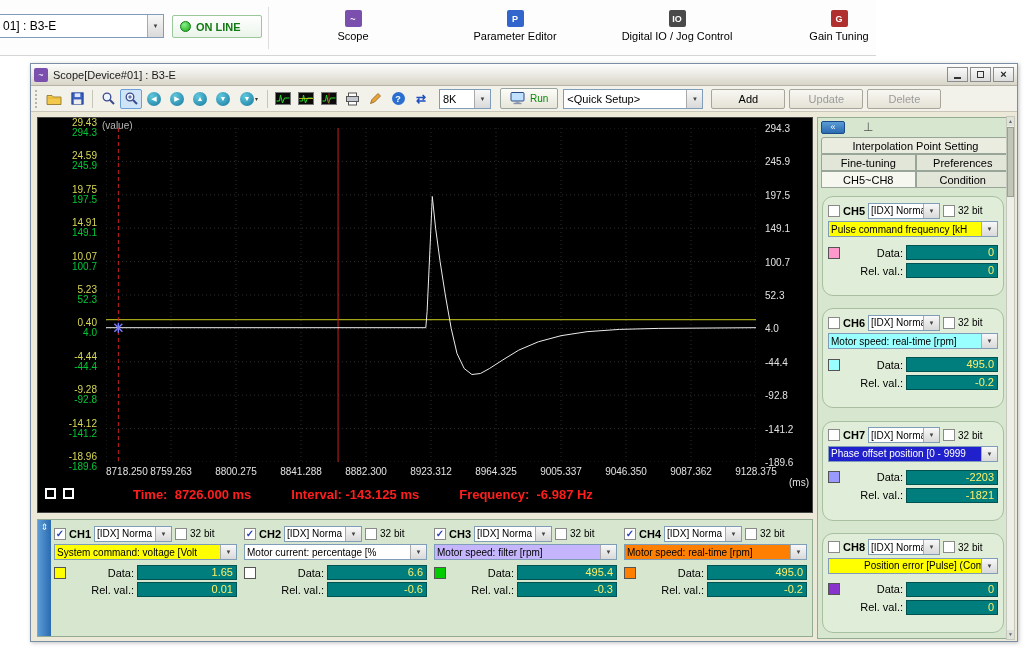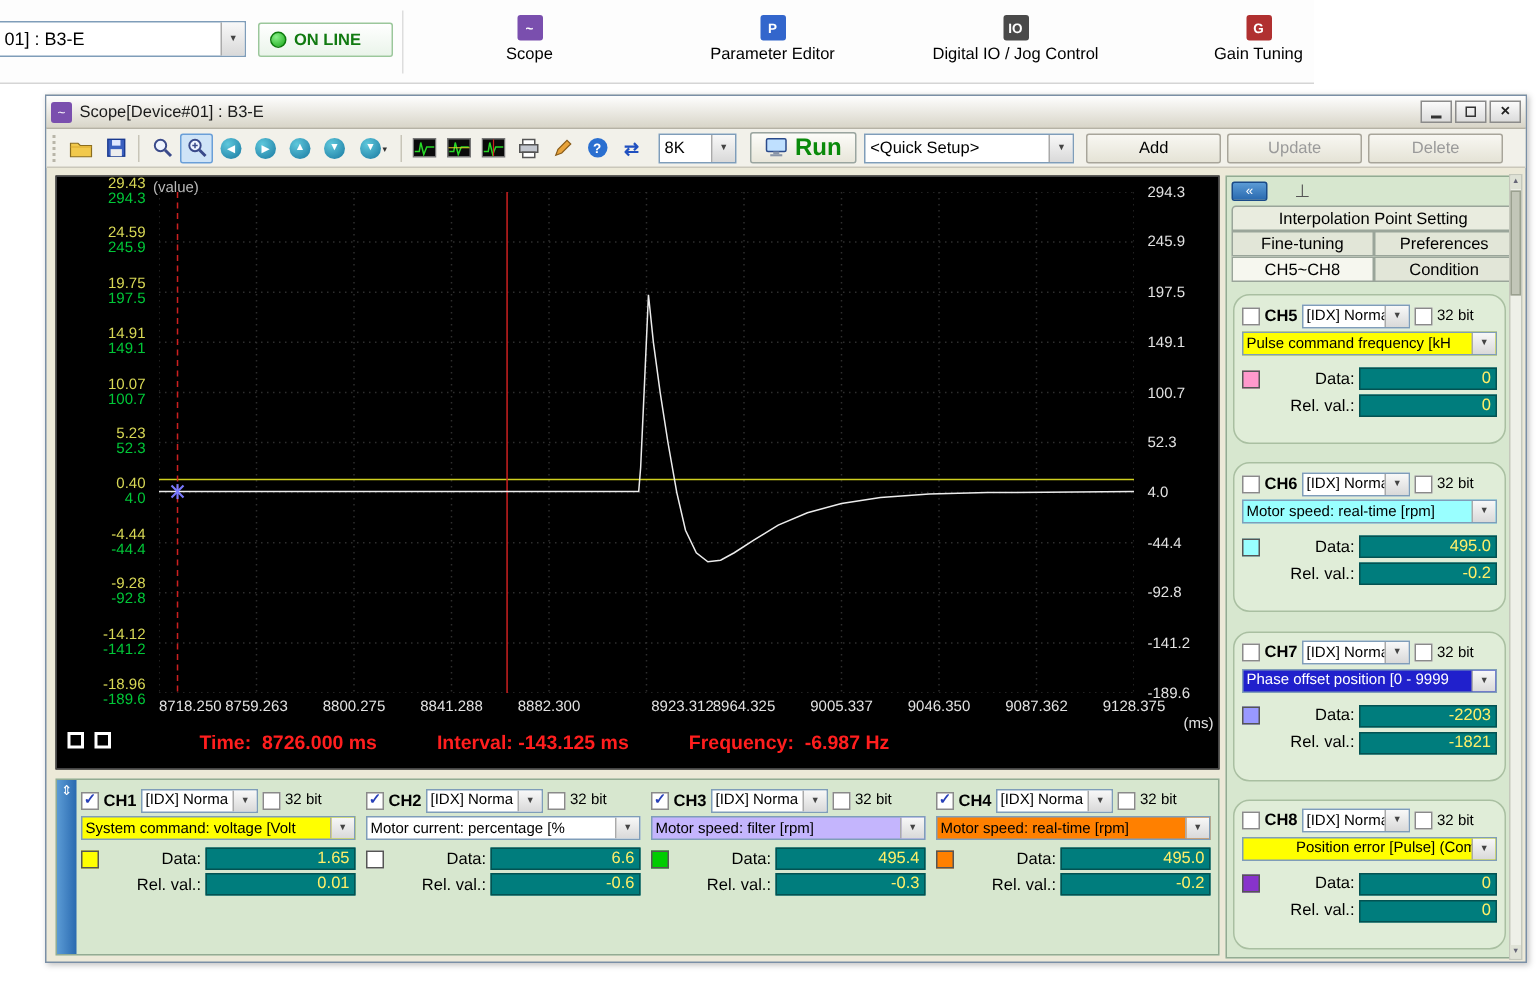--- a/index.html
+++ b/index.html
@@ -40,22 +40,22 @@
 .tbtn.pressed{background:#cfe4f7;border-color:#6a9fd8}
 .tb-sep{width:1px;height:18px;background:#c8c5b8;margin:0 3px}
 .circ{width:14px;height:14px;border-radius:50%;background:radial-gradient(circle at 35% 30%,#5fc8dc,#1878a0);color:#fff;font-size:7px;display:flex;align-items:center;justify-content:center}
 .mini-caret{font-size:6px;color:#333;margin-left:1px}
 .help-circ{width:13px;height:13px;border-radius:50%;background:#2a6fd0;color:#fff;font-size:9px;font-weight:bold;display:flex;align-items:center;justify-content:center}
 .transfer{font-size:12px;font-weight:bold;color:#2050c0}
 .combo{height:20px;background:#fff;border:1px solid #7f9db9;display:inline-flex;align-items:center;overflow:hidden}
 .combo .ct{flex:1;padding:0 3px;white-space:nowrap;overflow:hidden;font-size:11px}
 .combo.sample{width:52px;margin-left:6px;flex:none}
 .combo.qs{width:140px;margin:0 4px;flex:none}
-.run-btn{height:21px;padding:0 9px;margin-left:8px;display:flex;align-items:center;gap:5px;background:linear-gradient(#fcfcf8,#e8e6da);border:1px solid #9aa5a0;border-radius:2px;font-weight:bold;color:#0a8a0a;font-size:16px;flex:none}
-.act-btn{width:90px;height:20px;margin-left:3px;background:linear-gradient(#f8f7f2,#e5e3d6);border:1px solid #a8a59a;text-align:center;font-size:11px;border-radius:2px;flex:none}
+.run-btn{height:21px;padding:0 9px;margin-left:8px;display:flex;align-items:center;gap:5px;background:linear-gradient(#fcfcf8,#e8e6da);border:1px solid #9aa5a0;border-radius:2px;font-weight:normal;color:#0a8a0a;font-size:10px;flex:none}
+.act-btn{width:74px;height:20px;margin-left:3px;background:linear-gradient(#f8f7f2,#e5e3d6);border:1px solid #a8a59a;text-align:center;font-size:11px;border-radius:2px;flex:none}
 .act-btn.disabled{color:#9a9a9a}
 
 
 .content{position:relative;height:531px}
 
 
 .scope-widget{position:absolute;left:6px;top:5px;width:776px;height:396px;background:#000;border:1px solid #444}
 .value-label{position:absolute;left:64px;top:2px;color:#b8b8b8;font-size:10px}
 .yaxis-left{position:absolute;left:0;top:10px;width:62px;height:334px}
 .ypair{position:absolute;right:3px;width:58px;text-align:right;line-height:10px;font-size:10px}
@@ -371,21 +371,21 @@
             <span class="yr" style="top: 262.2px;">-92.8</span>
             <span class="yr" style="top: 295.6px;">-141.2</span>
             <span class="yr" style="top: 329px;">-189.6</span>
           </div>
         <div class="xaxis" id="xaxis">
             <span class="xt first" style="left: 0px;">8718.250</span>
             <span class="xt" style="left: 65px;">8759.263</span>
             <span class="xt" style="left: 130px;">8800.275</span>
             <span class="xt" style="left: 195px;">8841.288</span>
             <span class="xt" style="left: 260px;">8882.300</span>
-            <span class="xt" style="left: 325px; margin-left: 24px;">8923.312</span>
+            <span class="xt" style="left: 325px;">8923.312</span>
             <span class="xt" style="left: 390px;">8964.325</span>
             <span class="xt" style="left: 455px;">9005.337</span>
             <span class="xt" style="left: 520px;">9046.350</span>
             <span class="xt" style="left: 585px;">9087.362</span>
             <span class="xt" style="left: 650px;">9128.375</span>
           </div>
         <span class="ms-label">(ms)</span>
         <span class="cursor-box" style="left:7px"></span>
         <span class="cursor-box" style="left:25px"></span>
         <div class="status-line">

